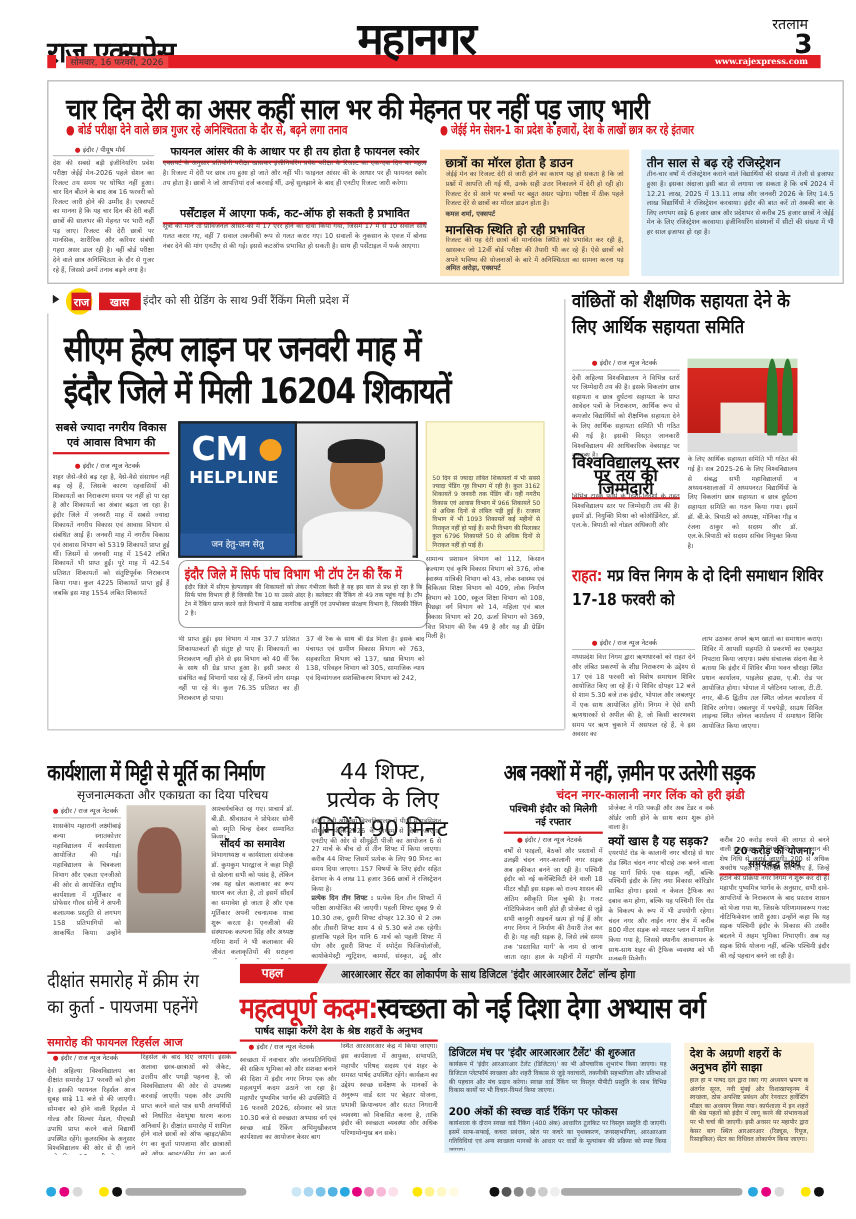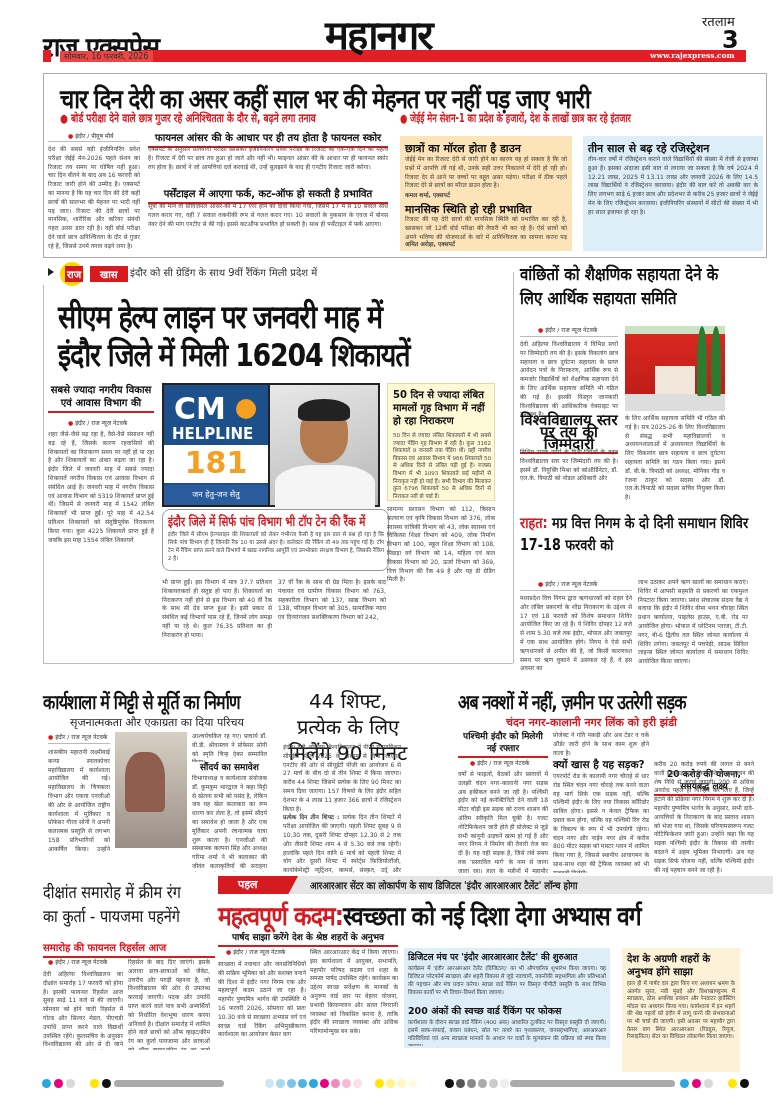--- a/index.html
+++ b/index.html
@@ -45,21 +45,21 @@
 .redimg .tree{position:absolute;top:0;width:10px;height:70px;background:#2f7a31;border-radius:50% 50% 10% 10%}
 .rahat{left:544px;top:520px;font-weight:bold;font-size:15px;line-height:22px;transform:scaleX(.85);transform-origin:left;white-space:nowrap}
 .hl-large{font-weight:bold;letter-spacing:-1px;white-space:nowrap}
 .photo-sculpt{left:115px;top:732px;width:72px;height:116px;background:linear-gradient(180deg,#d8d0c4,#9a8f84)}
 .person{position:absolute;left:10px;top:20px;width:40px;height:60px;background:#8f5e4e;border-radius:40% 40% 10% 10%}
 .pahal-bar{left:218px;top:876px;width:555px;height:18px;background:#e5e5e5}
 .pahal-tag{left:218px;top:876px;width:80px;height:18px;background:#d71920;color:#fff;font-size:11px;font-weight:bold;line-height:18px;padding-left:20px;clip-path:polygon(0 0,100% 0,88% 100%,0 100%)}
 .pahal-kicker{left:310px;top:878px;font-size:10px;font-weight:bold;color:#222}
 .bigbottom{left:218px;top:897px;font-weight:bold;font-size:26px;letter-spacing:-1px;transform:scaleX(.88);transform-origin:left;white-space:nowrap}
 .bluebot{left:404px;top:948px;width:206px;height:90px;background:#ddeef9}
-.cream{left:622px;top:948px;width:118px;height:124px;background:#fdf1d8}
+.cream{left:622px;top:948px;width:118px;height:100px;background:#fdf1d8}
 .regmarks{left:40px;top:1077px;width:700px;height:14px}
 .dot{position:absolute;width:9px;height:9px;border-radius:50%;top:2px}
 .bar-grey{position:absolute;height:7px;top:3px;background:#aaa;border-radius:4px}
 .gray-line{position:absolute;height:1px;background:#bbb}
 </style>
 </head>
 <body>
 
 <div class="abs masthead-left">राज एक्सप्रेस</div>
 <div class="abs redbar-long"></div>
@@ -111,36 +111,34 @@
   <div>इंदौर जिले में मिली 16204 शिकायतें</div>
 </div>
 <div class="abs sechead" style="left:48px;top:383px;width:106px;font-size:10px;line-height:13px">सबसे ज्यादा नगरीय विकास एवं आवास विभाग की</div>
 <div class="abs byline" style="left:68px;top:419px">इंदौर / राज न्यूज नेटवर्क</div>
 <div class="abs bodytext" style="left:48px;top:430px;width:106px;height:228px;overflow:hidden">शहर जैसे-जैसे बढ़ रहा है, वैसे-वैसे संसाधन नहीं बढ़ रहे हैं, जिसके कारण रहवासियों की शिकायतों का निराकरण समय पर नहीं हो पा रहा है और शिकायतों का अंबार बढ़ता जा रहा है। इंदौर जिले में जनवरी माह में सबसे ज्यादा शिकायतें नगरीय विकास एवं आवास विभाग से संबंधित आई हैं। जनवरी माह में नगरीय विकास एवं आवास विभाग को 5319 शिकायतें प्राप्त हुई थीं। जिसमें से जनवरी माह में 1542 लंबित शिकायतें भी प्राप्त हुईं। पूरे माह में 42.54 प्रतिशत शिकायतों को संतुष्टिपूर्वक निराकरण किया गया। कुल 4225 शिकायतें प्राप्त हुई हैं जबकि इस माह 1554 लंबित शिकायतें</div>
 
 <div class="abs photo-cm">
   <div class="cm-label">CM</div>
   <div style="position:absolute;left:72px;top:14px;width:20px;height:20px;border-radius:50%;background:#f5a020"></div>
   <div class="help-label">HELPLINE</div>
-  <div class="num181">181</div>
   <div class="tagline">जन हेतु-जन सेतु</div>
 </div>
 <div class="abs photo-man">
   <div class="body"></div>
     <div class="face"></div>
     <div class="hair"></div>
 </div>
 <div class="abs caption-box"></div>
 <div class="abs caption-hl">इंदौर जिले में सिर्फ पांच विभाग भी टॉप टेन की रैंक में</div>
 <div class="abs bodytext" style="left:168px;top:530px;width:216px;height:38px;overflow:hidden;font-size:5.5px;line-height:8px">इंदौर जिले में सीएम हेल्पलाइन की शिकायतों को लेकर गंभीरता कैसी है यह इस बात से प्रश्न हो रहा है कि सिर्फ पांच विभाग ही हैं जिनकी रैंक 10 या उससे अंदर है। कलेक्टर की रैंकिंग तो 49 तक पहुंच गई है। टॉप टेन में रैंकिंग प्राप्त करने वाले विभागों में खाद्य नागरिक आपूर्ति एवं उपभोक्ता संरक्षण विभाग है, जिसकी रैंकिंग 2 है।</div>
 <div class="abs bodytext" style="left:162px;top:578px;width:110px;height:82px;overflow:hidden">भी प्राप्त हुईं। इस विभाग में मात्र 37.7 प्रतिशत शिकायतकर्ता ही संतुष्ट हो पाए हैं। शिकायतों का निराकरण नहीं होने से इस विभाग को 40 वीं रैंक के साथ सी ग्रेड प्राप्त हुआ है। इसी प्रकार से संबंधित कई विभागों पास रहे हैं, जिनमें लोग समझ नहीं पा रहे थे। कुल 76.35 प्रतिशत का ही निराकरण हो पाया।</div>
 <div class="abs bodytext" style="left:278px;top:578px;width:108px;height:82px;overflow:hidden">37 वीं रैंक के साथ बी ग्रेड मिला है। इसके बाद पंचायत एवं ग्रामीण विकास विभाग को 763, सहकारिता विभाग को 137, खाद्य विभाग को 138, परिवहन विभाग को 305, सामाजिक न्याय एवं दिव्यांगजन सशक्तिकरण विभाग को 242,</div>
 
 <div class="abs yellowbox">
-  <div style="position:absolute;left:5px;top:4px;width:100px;font-weight:bold;font-size:10px;line-height:13px">50 दिन से ज्यादा लंबित मामलों गृह विभाग में नहीं हो रहा निराकरण</div>
   <div class="bodytext" style="position:absolute;left:5px;top:48px;width:98px;height:66px;overflow:hidden;font-size:5.5px;line-height:7.6px">50 दिन से ज्यादा लंबित शिकायतों में भी सबसे ज्यादा पेंडिंग गृह विभाग में रही है। कुल 3162 शिकायतें 9 जनवरी तक पेंडिंग थीं। वहीं नगरीय विकास एवं आवास विभाग में 966 शिकायतें 50 से अधिक दिनों से लंबित पड़ी हुई हैं। राजस्व विभाग में भी 1093 शिकायतें कई महीनों से निराकृत नहीं हो पाई हैं। सभी विभाग की मिलाकर कुल 6796 शिकायतें 50 से अधिक दिनों से निराकृत नहीं हो पाई हैं।</div>
 </div>
 <div class="abs bodytext" style="left:387px;top:505px;width:108px;height:155px;overflow:hidden">सामान्य प्रशासन विभाग को 112, किसान कल्याण एवं कृषि विकास विभाग को 376, लोक स्वास्थ्य यांत्रिकी विभाग को 43, लोक स्वास्थ्य एवं चिकित्सा शिक्षा विभाग को 409, लोक निर्माण विभाग को 100, स्कूल शिक्षा विभाग को 108, पिछड़ा वर्ग विभाग को 14, महिला एवं बाल विकास विभाग को 20, ऊर्जा विभाग को 369, वित्त विभाग की रैंक 49 है और यह डी ग्रेडिंग मिली है।</div>
 
 <div class="abs" style="left:520px;top:262px;width:250px;font-weight:bold;font-size:17px;line-height:24px;transform:scaleX(.88);transform-origin:left">वांछितों को शैक्षणिक सहायता देने के लिए आर्थिक सहायता समिति</div>
 <div class="abs byline" style="left:538px;top:326px">इंदौर / राज न्यूज नेटवर्क</div>
 <div class="abs gray-line" style="left:520px;top:336px;width:98px"></div>
 <div class="abs bodytext" style="left:520px;top:340px;width:98px;height:75px;overflow:hidden">देवी अहिल्या विश्वविद्यालय ने विभिन्न स्तरों पर जिम्मेदारी तय की है। इसके विकलांग छात्र सहायता व छात्र दुर्घटना सहायता के प्राप्त आवेदन पत्रों के निराकरण, आर्थिक रूप से कमजोर विद्यार्थियों को शैक्षणिक सहायता देने के लिए आर्थिक सहायता समिति भी गठित की गई है। इसकी विस्तृत जानकारी विश्वविद्यालय की आधिकारिक वेबसाइट पर उपलब्ध है।</div>
 <div class="abs sechead" style="left:520px;top:414px;width:98px;font-size:15px;line-height:12px">विश्वविद्यालय स्तर पर तय की जिम्मेदारी</div>
 <div class="abs bodytext" style="left:520px;top:448px;width:98px;height:60px;overflow:hidden">विभिन्न टास्क फोर्स के दिशा-निर्देशों के तहत विश्वविद्यालय स्तर पर जिम्मेदारी तय की है। इसमें डॉ. नियुक्ति मिश्रा को कोऑर्डिनेटर, डॉ. एल.के. त्रिपाठी को नोडल अधिकारी और</div>

